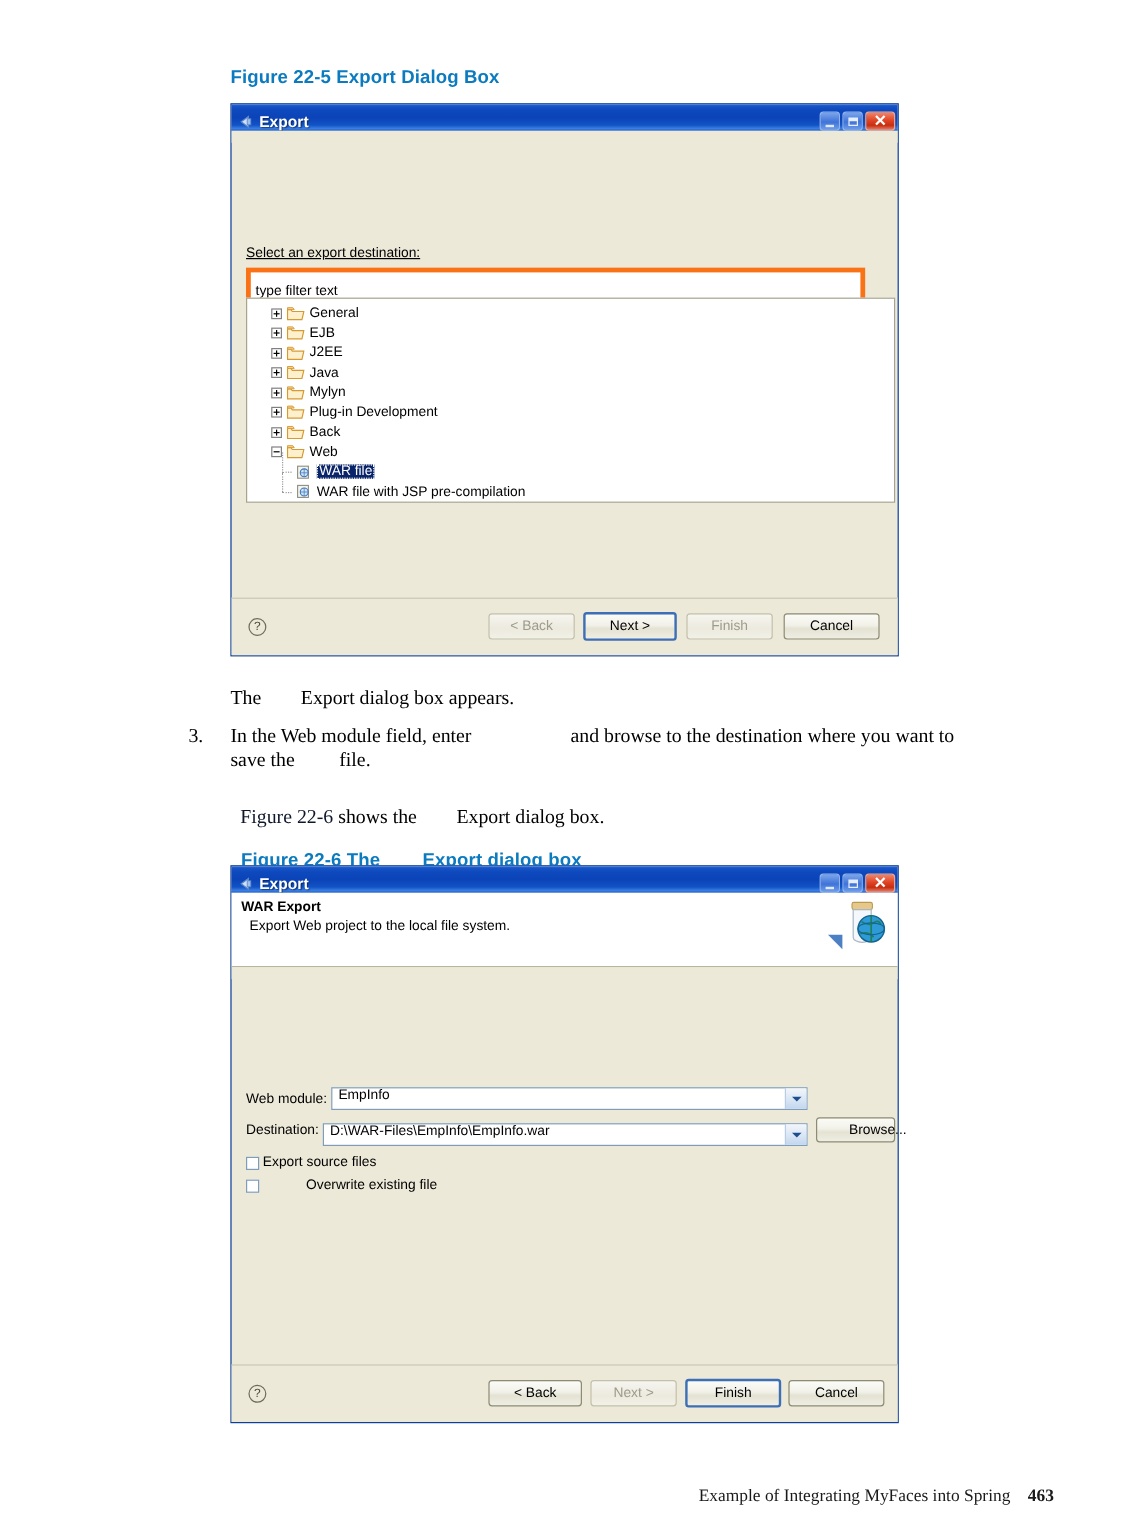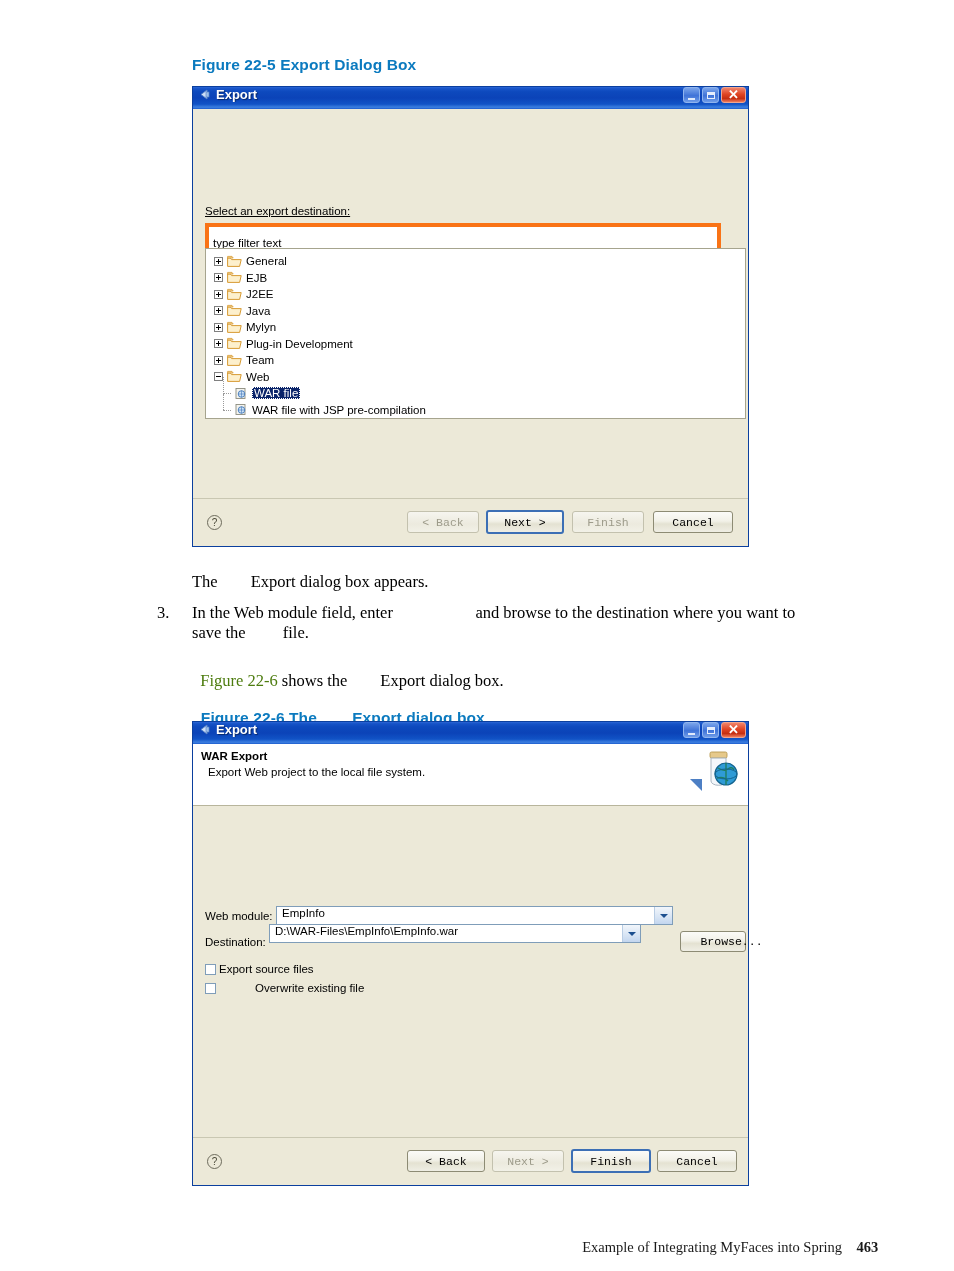--- a/index.html
+++ b/index.html
@@ -27,21 +27,21 @@
     white-space: pre;
   }
   .body-text {
     position: absolute;
     font-family: "Liberation Serif", serif;
     font-size: 16.5px;
     color: #000;
     white-space: pre;
     line-height: 20px;
   }
-  .body-text .xref { color: #4d7c0f; }
+  .body-text .xref { color: #0f172a; }
   .step-num {
     position: absolute;
     font-family: "Liberation Serif", serif;
     font-size: 16.5px;
     color: #000;
   }
   .footer {
     position: absolute;
     font-family: "Liberation Serif", serif;
     font-size: 14.5px;
@@ -56,21 +56,21 @@
     border: 1px solid #0b3f9e;
     background: #ece9d8;
     box-sizing: border-box;
   }
   .titlebar {
     height: 22px;
     background: linear-gradient(180deg,
         #2a66d6 0%, #1653c7 8%, #0d49bd 22%,
         #0b43b8 50%, #1153c6 78%, #3c7fe0 92%, #1c5ccd 100%);
     display: flex;
-    align-items: flex-start;
+    align-items: flex-end;
     padding: 0 2px 0 4px;
     box-sizing: border-box;
     position: relative;
   }
   .title-icon {
     width: 15px; height: 15px;
     margin-right: 4px;
     flex: 0 0 auto;
     position: relative;
   }
@@ -269,21 +269,21 @@
   .combo .arrow i {
     display: block;
     width: 0; height: 0;
     border-left: 4px solid transparent;
     border-right: 4px solid transparent;
     border-top: 4px solid #1c4f8f;
   }
 
   
   .btn {
-    font-family: Liberation Mono, monospace;
+    font-family: Liberation Sans, sans-serif;
     font-size: 11.5px;
     color: #000;
     background: linear-gradient(180deg,#fbfbf8 0%,#f2f1e8 45%,#e4e2d2 60%,#efeee4 100%);
     border: 1px solid #8d8b74;
     border-radius: 3px;
     box-sizing: border-box;
     display: flex;
     align-items: center;
     justify-content: center;
     white-space: nowrap;
@@ -362,21 +362,21 @@
   <div class="dlg-body" style="height:auto;">
 
     <div class="field-label" style="position:absolute; left:12px; top:96px;"><u>Select an export destination:</u></div>
 
     <div class="textbox" style="position:absolute; left:12px; top:114px; width:516px; height:18px;">
       <span>type filter text</span>
     </div>
 
     <div class="tree-box" style="position:absolute; left:12px; top:139px; width:541px; height:171px;">
 
-      <div style="position:absolute; left:8px; top:4px;">
+      <div style="position:absolute; left:20px; top:4px;">
 
         <div class="tree-row">
           <span class="expander plus"></span>
           <span class="folder-icon">
             <svg width="15" height="13" viewBox="0 0 15 13">
                 <path d="M0.6 3 L0.6 11.4 L12.6 11.4 L14.2 4.6 L4.6 4.6 L3.4 3 Z" fill="#fdf0cd" stroke="#d79a33" stroke-width="1"></path>
                 <path d="M0.6 3 L0.6 1.4 L5 1.4 L6.2 3 Z" fill="#f6d79a" stroke="#d79a33" stroke-width="0.8"></path>
               </svg>
           </span>
           <span class="tree-label">General</span>
@@ -438,21 +438,21 @@
         </div>
 
         <div class="tree-row">
           <span class="expander plus"></span>
           <span class="folder-icon">
             <svg width="15" height="13" viewBox="0 0 15 13">
                 <path d="M0.6 3 L0.6 11.4 L12.6 11.4 L14.2 4.6 L4.6 4.6 L3.4 3 Z" fill="#fdf0cd" stroke="#d79a33" stroke-width="1"></path>
                 <path d="M0.6 3 L0.6 1.4 L5 1.4 L6.2 3 Z" fill="#f6d79a" stroke="#d79a33" stroke-width="0.8"></path>
               </svg>
           </span>
-          <span class="tree-label">Team</span>
+          <span class="tree-label">Back</span>
         </div>
 
         <div class="tree-row">
           <span class="expander"></span>
           <span class="folder-icon">
             <svg width="15" height="13" viewBox="0 0 15 13">
                 <path d="M0.6 3 L0.6 11.4 L12.6 11.4 L14.2 4.6 L4.6 4.6 L3.4 3 Z" fill="#fdf0cd" stroke="#d79a33" stroke-width="1"></path>
                 <path d="M0.6 3 L0.6 1.4 L5 1.4 L6.2 3 Z" fill="#f6d79a" stroke="#d79a33" stroke-width="0.8"></path>
               </svg>
           </span>
@@ -572,21 +572,21 @@
 
     <span class="field-label" style="position:absolute; left:12px; top:104px;">Web module:</span>
     <span class="combo" style="position:absolute; left:83px; top:100px; width:397px; height:19px;">
       <span class="val">EmpInfo</span>
       <span class="arrow">
           <i></i>
         </span>
     </span>
 
     <span class="field-label" style="position:absolute; left:12px; top:130px;">Destination:</span>
-    <span class="combo" style="position:absolute; left:76px; top:118px; width:372px; height:19px;">
+    <span class="combo" style="position:absolute; left:76px; top:130px; width:404px; height:19px;">
       <span class="val">D:\WAR-Files\EmpInfo\EmpInfo.war</span>
       <span class="arrow">
           <i></i>
         </span>
     </span>
     <span class="btn" style="position:absolute; left:487px; top:125px; width:66px; height:21px;padding-left:37px;">
       <span>Browse...</span>
     </span>
 
     <span class="cb-row" style="position:absolute; left:12px; top:157px;">

